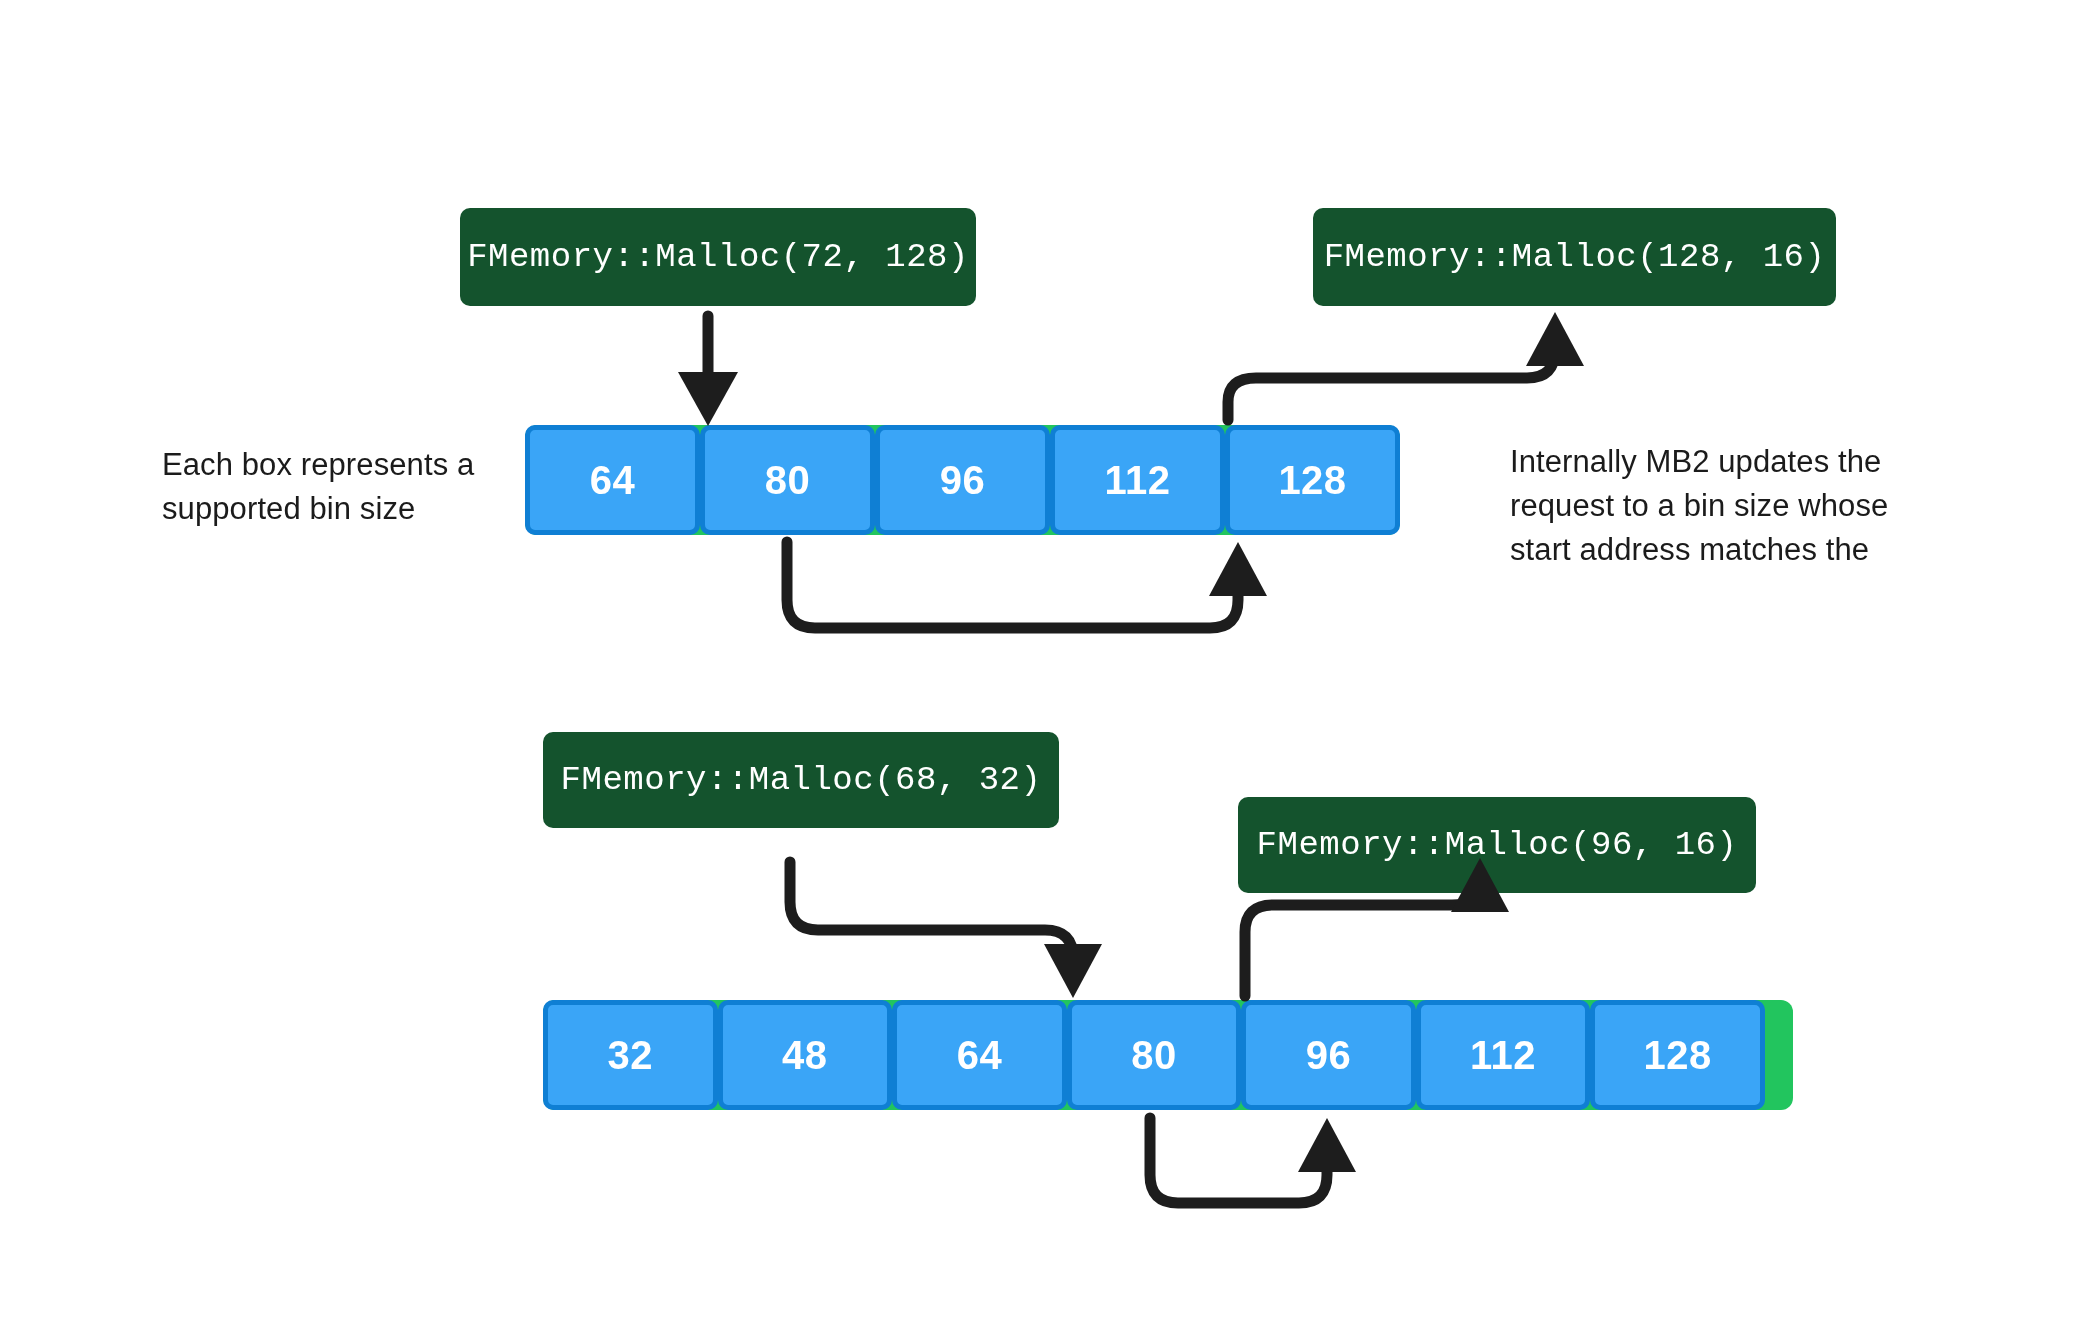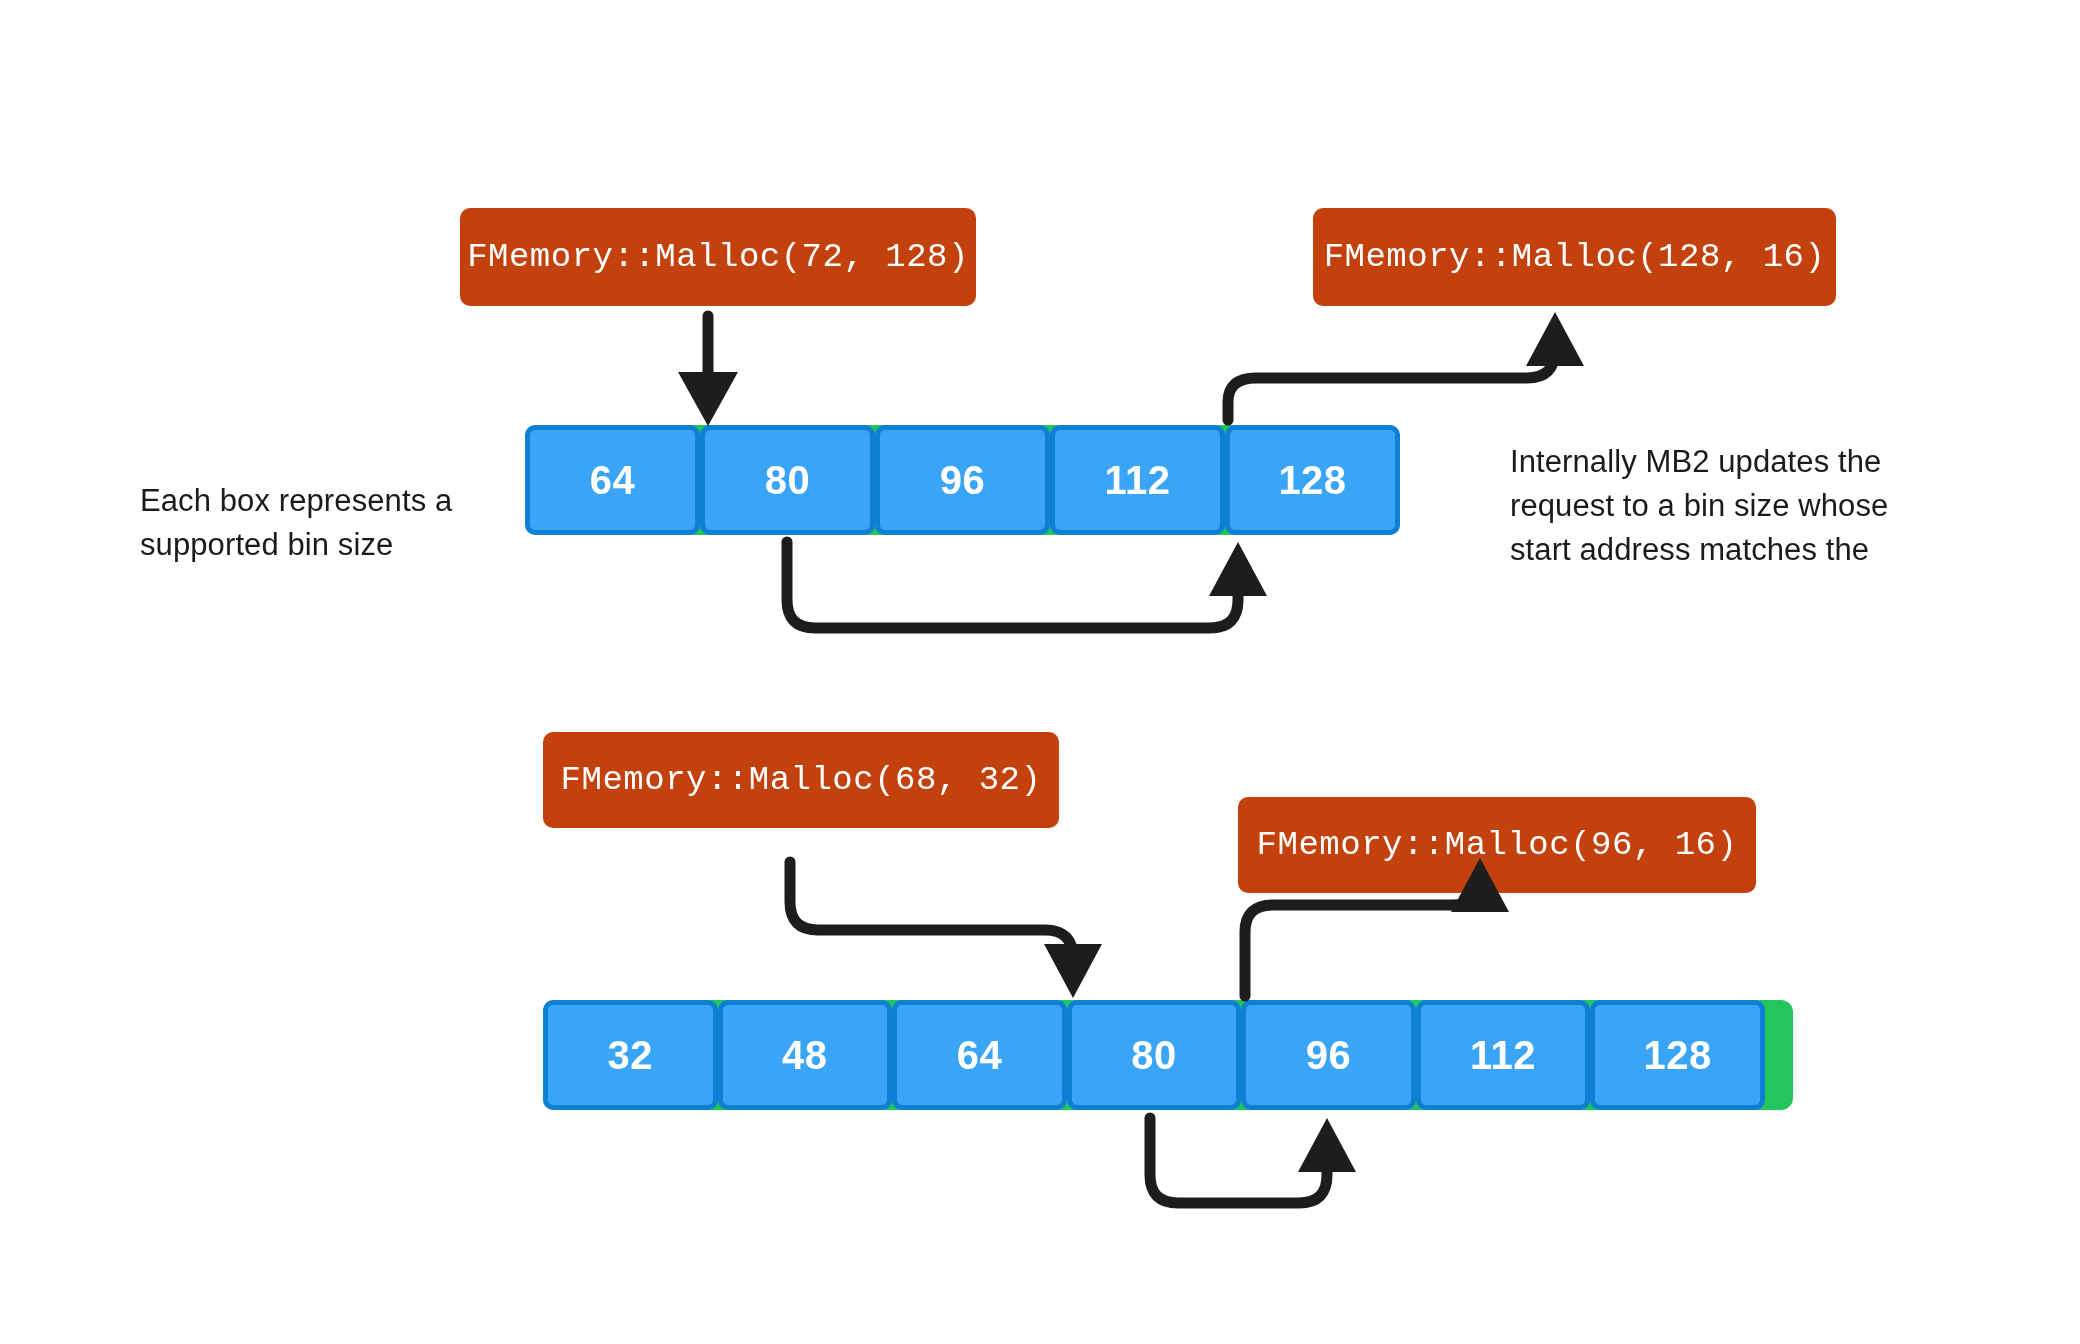--- a/index.html
+++ b/index.html
@@ -13,21 +13,21 @@
     width: 2080px;
     height: 1344px;
     background: #ffffff;
     overflow: hidden;
     font-family: "Liberation Sans", sans-serif;
   }
 
   
   .code-chip {
     position: absolute;
-    background: #c2410c;
+    background: #14532d;
     color: #ffffff;
     border-radius: 10px;
     font-family: "Liberation Mono", "DejaVu Sans Mono", monospace;
     font-size: 34px;
     letter-spacing: 0.5px;
     display: flex;
     align-items: center;
     justify-content: center;
     white-space: nowrap;
     box-sizing: border-box;
@@ -90,21 +90,21 @@
 </style>
 </head>
 <body>
 
 <div id="canvas">
 
   <div class="code-chip" style="left:460px; top:208px; width:516px; height:98px;">FMemory::Malloc(72, 128)</div>
 
   <div class="code-chip" style="left:1313px; top:208px; width:523px; height:98px;">FMemory::Malloc(128, 16)</div>
 
-  <div class="caption" style="left:140px; top:443px; width:340px;margin-top:36px;">
+  <div class="caption" style="left:162px; top:443px; width:340px;">
     <div>Each box represents a</div>
     <div>supported bin size</div>
   </div>
 
   <div class="caption" style="left:1510px; top:440px; width:440px;">
     <div>Internally MB2 updates the</div>
     <div>request to a bin size whose</div>
     <div>start address matches the</div>
   </div>
 

